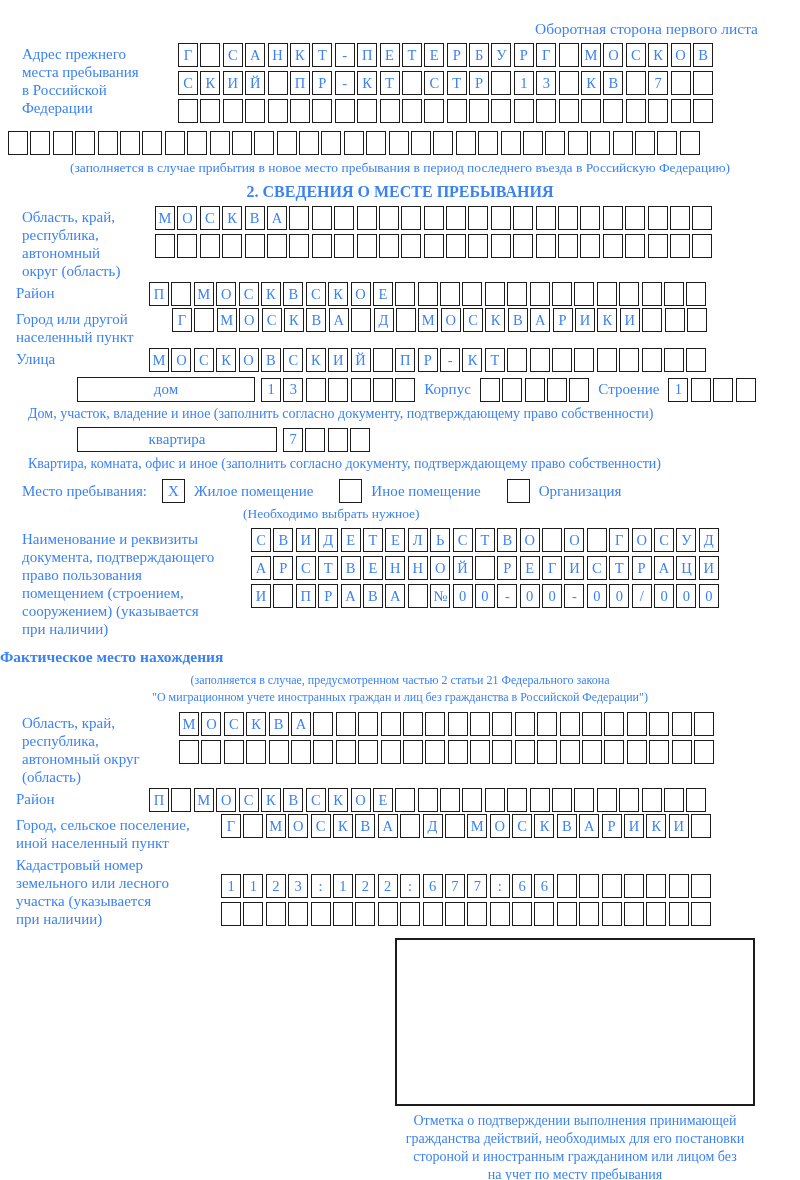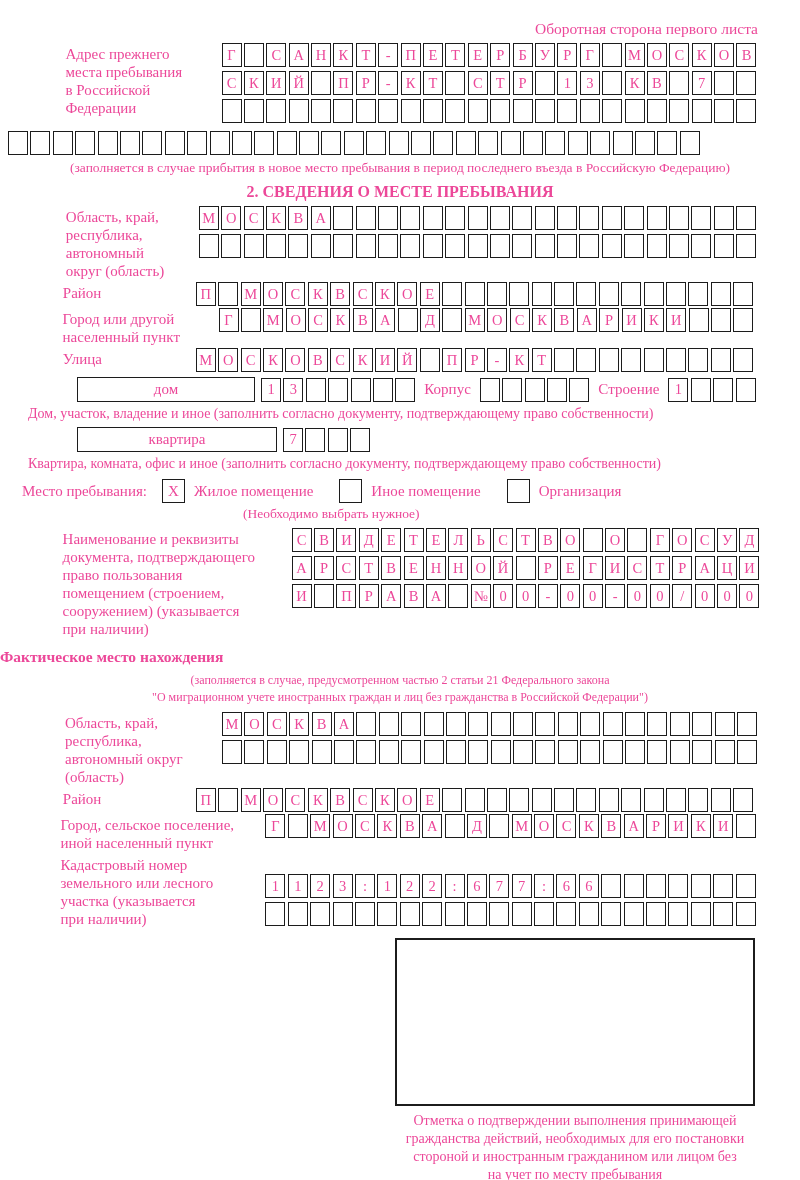--- a/index.html
+++ b/index.html
@@ -1,33 +1,33 @@
 <!DOCTYPE html>
 <html><head>
 <meta charset="utf-8">
 <style>
   html,body{margin:0;padding:0;background:#fff;}
   .page{
     width:800px;height:1180px;overflow:hidden;position:relative;
-    background:#ffffff;color:#ec4899;
+    background:#ffffff;color:#3b82f6;
     font-family:"Liberation Serif","DejaVu Serif",serif;
   }
   .hdr-right{
     padding:20px 42px 0 0;text-align:right;font-size:15.5px;
   }
   
   .boxes{display:flex;gap:2.4px;}
   .cell{
     flex:none;width:18px;height:22px;border:1.8px solid #1c1c1c;
     display:flex;align-items:center;justify-content:center;
     font-size:14.5px;line-height:1;background:#fff;
   }
   .rowstack > .boxes{margin-bottom:4px;}
   
-  .field{display:flex;align-items:flex-start;padding-left:22px;justify-content:center;}
+  .field{display:flex;align-items:flex-start;padding-left:22px;}
   .flabel{flex:none;font-size:15px;line-height:18px;padding-top:2px;}
   .f-prev  .flabel{width:156px;}
   .f-sec2  .flabel{width:133px;}
   .f-city2 .flabel{width:156px;}
   .f-doc   .flabel{width:229px;}
   .f-freg  .flabel{width:157px;}
   .f-fdis  .flabel{width:133px;}
   .f-fcity .flabel{width:205px;}
   .f-fcad  .flabel{width:205px;}
   .fullrow{padding-left:8px;margin-top:4px;}

